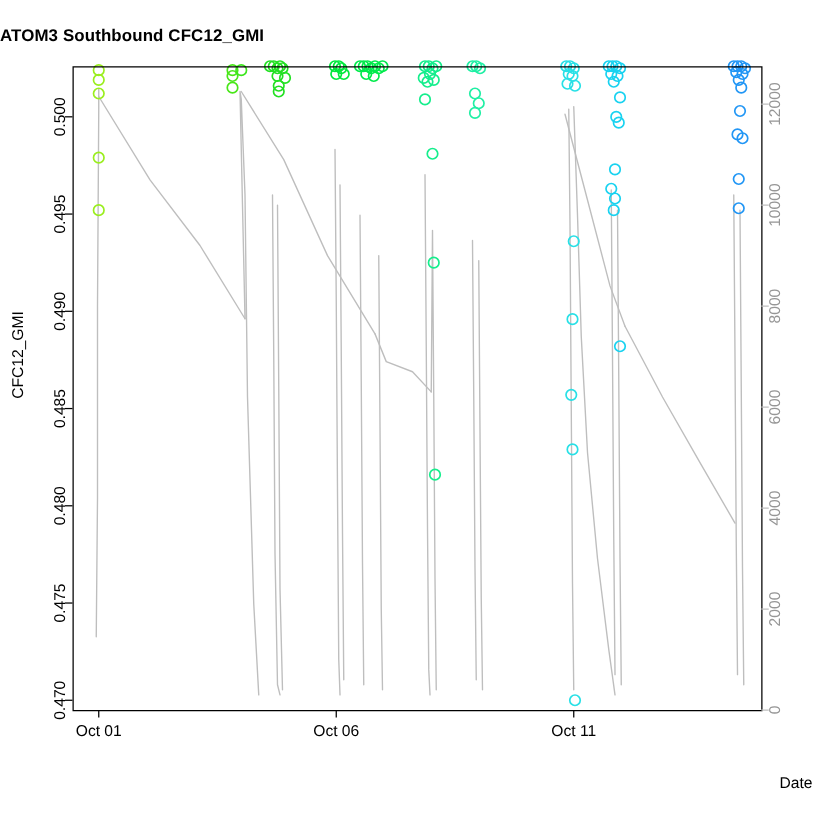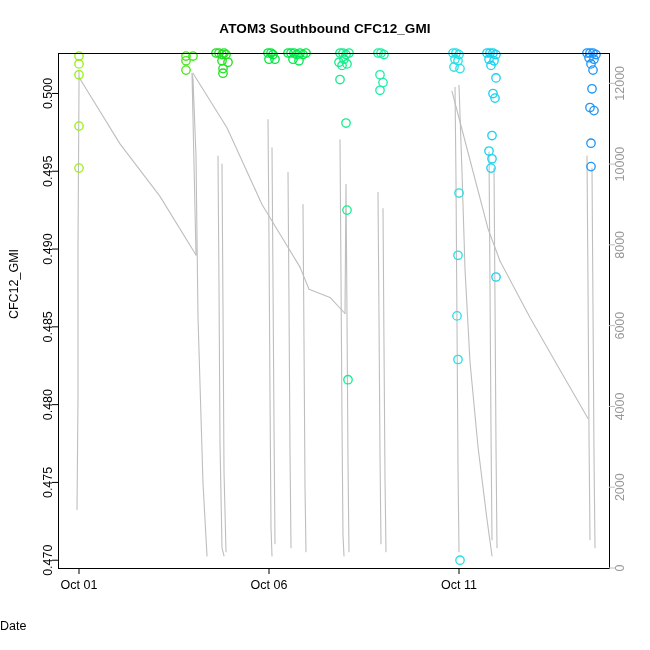--- a/index.html
+++ b/index.html
@@ -1,22 +1,22 @@
 <!DOCTYPE html>
 <html><head>
 <meta charset="utf-8">
 <style>
   html,body{margin:0;padding:0;background:#ffffff;}
   body{width:650px;height:650px;position:relative;
        font-family:"Liberation Sans", sans-serif;
        -webkit-font-smoothing:antialiased;}
   #stage{position:absolute;left:0;top:0;width:650px;height:650px;overflow:hidden;background:#fff;}
-  .title{position:absolute;left:0;top:21px;width:650px;text-align:center;
+  .title{position:absolute;left:0;top:21px;width:650px;text-align:left;
          font-size:13.5px;font-weight:bold;color:#000;letter-spacing:.1px;}
-  .xlab{position:absolute;left:0;top:619px;width:650px;text-align:left;
+  .xlab{position:absolute;left:0;top:619px;width:650px;text-align:right;
         font-size:12.5px;color:#000;}
   .ylab{position:absolute;left:-86px;top:277px;width:200px;text-align:center;
         font-size:12.5px;color:#000;transform:rotate(-90deg);transform-origin:center center;}
   svg{position:absolute;left:0;top:0;}
   .ytick-lbl{font-size:12.5px;fill:#000;font-family:"Liberation Sans",sans-serif;}
   .y2tick-lbl{font-size:12.5px;fill:#969696;font-family:"Liberation Sans",sans-serif;}
   .xtick-lbl{font-size:12.5px;fill:#000;font-family:"Liberation Sans",sans-serif;}
 </style>
 </head>
 <body>

